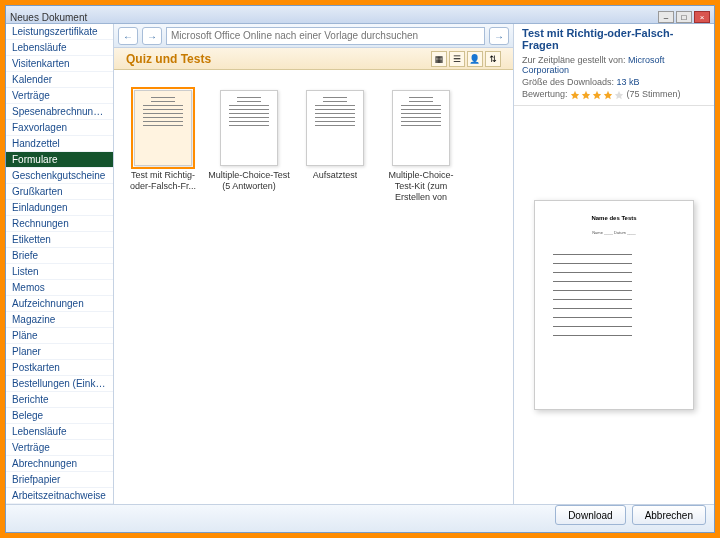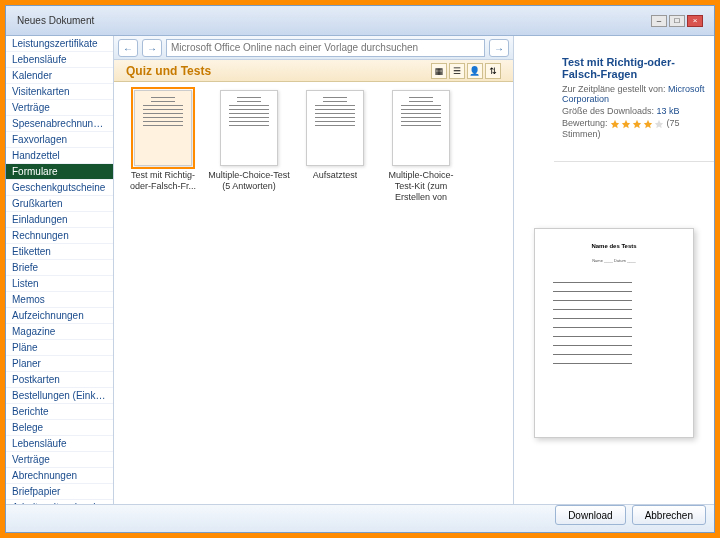--- a/index.html
+++ b/index.html
@@ -1,43 +1,43 @@
 <!DOCTYPE html>
 <html><head>
 <meta charset="utf-8">
 <style>
 * { margin: 0; padding: 0; box-sizing: border-box; font-family: "Segoe UI", Tahoma, sans-serif; }
 body { background: #ff8c00; width: 720px; height: 538px; overflow: hidden; }
 .window { position: absolute; top: 5px; left: 5px; right: 5px; bottom: 5px; background: #fff; border: 1px solid #7a9ac0; display: flex; flex-direction: column; }
-.titlebar { height: 30px; background: linear-gradient(#e4ecf7,#c9d8ee); display: flex; align-items: center; padding: 0 11px; border-bottom: 1px solid #9db5d4; }
+.titlebar { height: 18px; background: linear-gradient(#e4ecf7,#c9d8ee); display: flex; align-items: flex-end; padding: 0 4px; border-bottom: 1px solid #9db5d4; }
 .titlebar-text { font-size: 10px; color: #333; flex: 1; }
 .titlebar-btns { display: flex; gap: 2px; }
 .titlebar-btn { width: 16px; height: 12px; font-size: 8px; display: flex; align-items: center; justify-content: center; border: 1px solid #999; background: #e8e8e8; cursor: pointer; }
 .titlebar-btn.close { background: #d9544f; color: #fff; border-color: #a03030; }
 .body { flex: 1; display: flex; min-height: 0; }
 .sidebar { width: 108px; background: #fff; border-right: 1px solid #c5d2e3; overflow-y: auto; }
 .sidebar-item { font-size: 10px; color: #1a4b8c; padding: 2px 6px; cursor: pointer; white-space: nowrap; overflow: hidden; text-overflow: ellipsis; border-bottom: 1px solid #eef2f8; }
 .sidebar-item.selected { background: #14532d; color: #fff; }
 .main { flex: 1; display: flex; flex-direction: column; border-right: 1px solid #c5d2e3; min-width: 0; }
 .toolbar { height: 24px; background: linear-gradient(#f4f8fd,#e0eaf5); border-bottom: 1px solid #c5d2e3; display: flex; align-items: center; padding: 0 4px; gap: 4px; }
 .nav-btn { width: 20px; height: 18px; border: 1px solid #a8bdd8; border-radius: 3px; background: #fff; display: flex; align-items: center; justify-content: center; cursor: pointer; color: #3a6ea8; font-size: 10px; }
 .search-box { flex: 1; height: 18px; border: 1px solid #a8bdd8; font-size: 10px; padding: 0 4px; color: #999; }
 .header-row { height: 22px; background: linear-gradient(#fdf4e3,#f8e8c8); border-bottom: 1px solid #d8c89a; display: flex; align-items: center; padding: 0 12px; }
 .header-title { font-size: 12px; font-weight: bold; color: #c77a00; flex: 1; }
 .header-icons { display: flex; gap: 2px; }
 .hicon { width: 16px; height: 16px; border: 1px solid #d0c090; background: #fff8e8; display: flex; align-items: center; justify-content: center; font-size: 9px; cursor: pointer; }
-.gallery { flex: 1; padding: 8px; display: flex; gap: 4px; align-items: flex-start; overflow: auto; background: #fff; }
+.gallery { flex: 1; padding: 8px; display: flex; gap: 4px; align-items: flex-start; overflow: auto; background: #fff; margin-top: 12px; }
 .template { width: 82px; display: flex; flex-direction: column; align-items: center; cursor: pointer; }
 .template.selected .thumb { outline: 2px solid #ff8c00; outline-offset: 1px; background: #fff3e0; }
 .thumb { width: 58px; height: 76px; background: #fff; border: 1px solid #ccc; box-shadow: 1px 1px 3px rgba(0,0,0,.15); padding: 6px 8px; display: flex; flex-direction: column; gap: 3px; }
 .thumb-line { height: 1px; background: #888; }
 .thumb-line.short { width: 60%; margin: 0 auto; }
 .template-label { font-size: 9px; color: #333; text-align: center; margin-top: 4px; line-height: 1.2; height: 32px; overflow: hidden; }
 .details { width: 200px; display: flex; flex-direction: column; background: #fff; }
-.details-header { padding: 20px 8px; border-bottom: 1px solid #e0e0e0; margin-left: 40px; }
+.details-header { padding: 3px 8px; border-bottom: 1px solid #e0e0e0; }
 .details-title { font-size: 11px; font-weight: bold; color: #1a4b8c; margin-bottom: 4px; }
 .details-row { font-size: 9px; color: #666; margin-bottom: 2px; }
 .details-row .val { color: #1a4b8c; }
 .stars { display: inline-flex; gap: 1px; vertical-align: middle; }
 .star { width: 10px; height: 10px; display: inline-block; }
 .star svg { width: 100%; height: 100%; }
 .preview-area { flex: 1; display: flex; align-items: center; justify-content: center; padding: 12px; }
 .preview-page { width: 160px; height: 210px; background: #fff; border: 1px solid #ccc; box-shadow: 2px 2px 6px rgba(0,0,0,.2); padding: 14px 18px; display: flex; flex-direction: column; gap: 5px; }
 .preview-title { font-size: 6px; font-weight: bold; text-align: center; margin-bottom: 4px; }
 .preview-meta { font-size: 4px; text-align: center; color: #555; }
@@ -59,22 +59,22 @@
       <div class="titlebar-btn">–</div>
       <div class="titlebar-btn">□</div>
       <div class="titlebar-btn close">×</div>
     </div>
   </div>
 
   <div class="body">
     <div class="sidebar" id="sidebar">
         <div class="sidebar-item">Leistungszertifikate</div>
         <div class="sidebar-item">Lebensläufe</div>
+        <div class="sidebar-item">Visitenkarten</div>
         <div class="sidebar-item">Kalender</div>
-        <div class="sidebar-item">Visitenkarten</div>
         <div class="sidebar-item">Verträge</div>
         <div class="sidebar-item">Spesenabrechnungen</div>
         <div class="sidebar-item">Faxvorlagen</div>
         <div class="sidebar-item">Handzettel</div>
         <div class="sidebar-item selected">Formulare</div>
         <div class="sidebar-item">Geschenkgutscheine</div>
         <div class="sidebar-item">Grußkarten</div>
         <div class="sidebar-item">Einladungen</div>
         <div class="sidebar-item">Rechnungen</div>
         <div class="sidebar-item">Etiketten</div>

